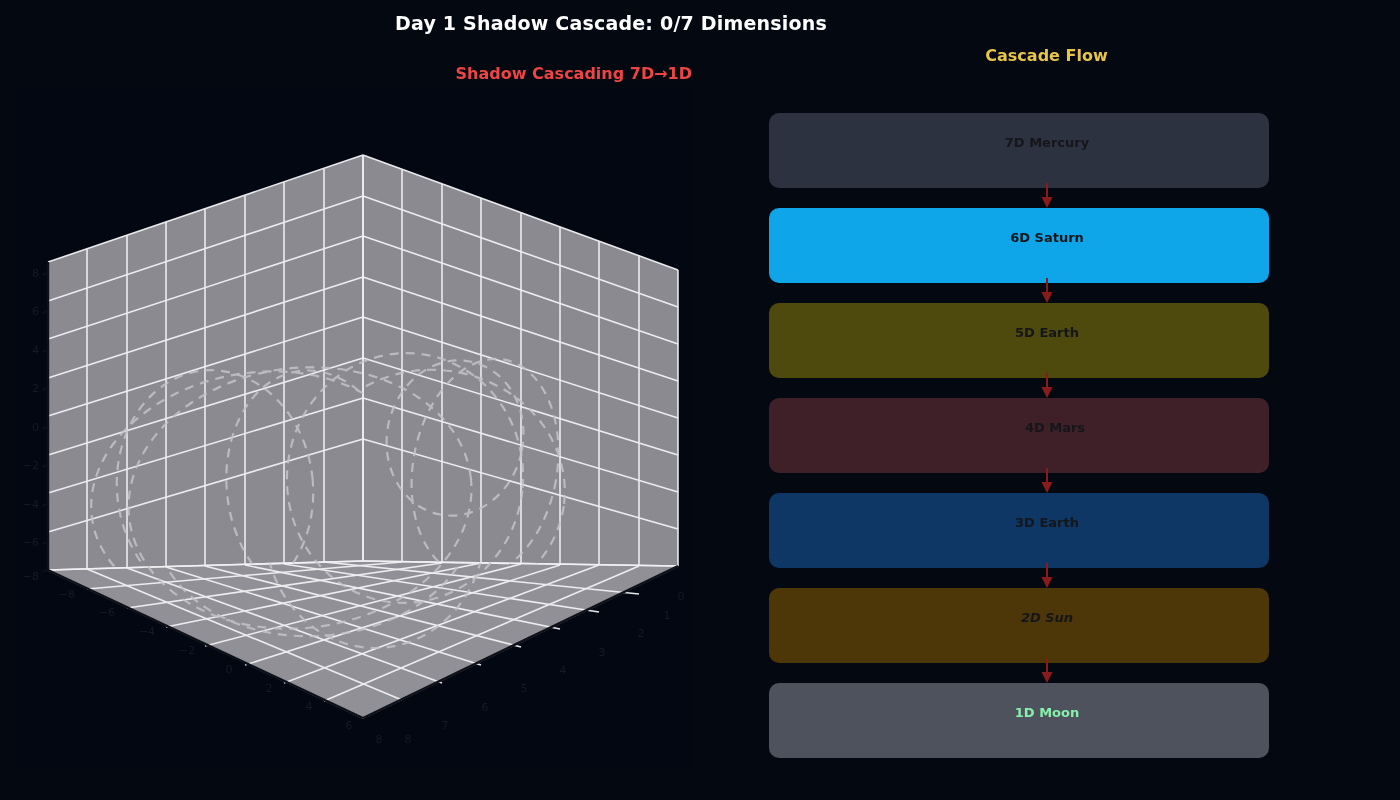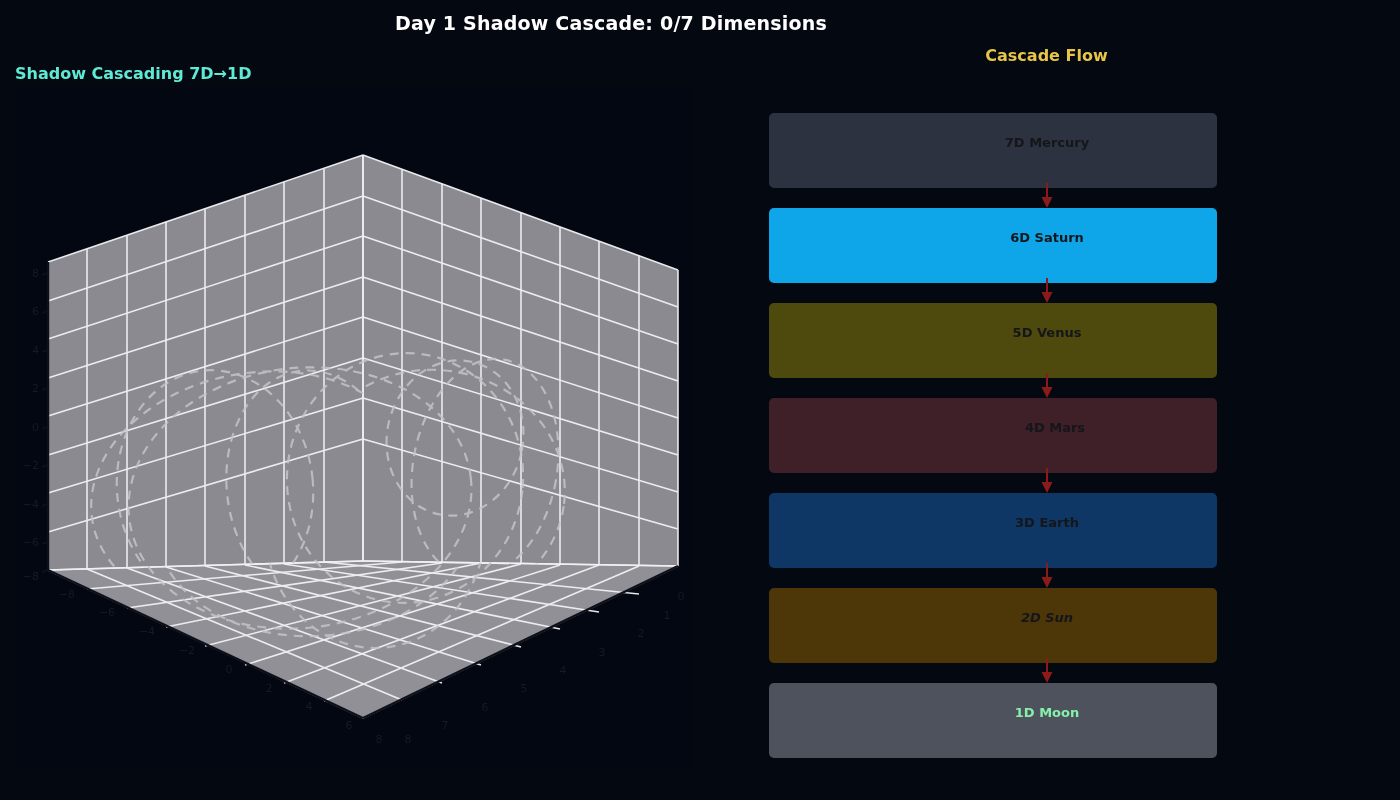--- a/index.html
+++ b/index.html
@@ -25,22 +25,22 @@
     color: #ffffff;
     font-size: 19px;
     font-weight: bold;
     letter-spacing: 0.2px;
   }
   #left-subtitle {
     position: absolute;
     left: 15px;
     top: 64px;
     width: 677px;
-    text-align: left;
-    color: #5eead4;
+    text-align: right;
+    color: #ef4444;
     font-size: 16px;
     font-weight: bold;
   }
   #right-subtitle {
     position: absolute;
     left: 740px;
     top: 46px;
     width: 613px;
     text-align: center;
     color: #e8c547;
@@ -74,23 +74,23 @@
   .cascade-row {
     position: absolute;
     left: 0;
     width: 556px;
     height: 75px;
   }
   .cascade-box {
     position: absolute;
     left: 0;
     top: 0;
-    width: 448px;
+    width: 500px;
     height: 75px;
-    border-radius: 5px;
+    border-radius: 10px;
     box-sizing: border-box;
   }
   .cascade-label {
     position: absolute;
     left: 0;
     top: 22px;
     width: 556px;
     text-align: center;
     font-size: 13px;
     font-weight: bold;
@@ -290,21 +290,21 @@
       <div class="cascade-box" style="background: #0ea5e9;">
         <div class="cascade-label" style="color: rgb(21, 22, 26);">6D Saturn</div>
       </div>
       <svg class="cascade-arrow" width="18" height="26" viewBox="0 0 18 26">
         <line x1="9" y1="0" x2="9" y2="17" stroke="#8b1a1a" stroke-width="2"></line>
         <polygon points="9,25 3.5,14 14.5,14" fill="#8b1a1a"></polygon>
       </svg>
     </div>
     <div class="cascade-row" style="top: 190px;">
       <div class="cascade-box" style="background: rgb(78, 74, 14);">
-        <div class="cascade-label" style="color: rgb(21, 22, 26);">5D Venus</div>
+        <div class="cascade-label" style="color: rgb(21, 22, 26);">5D Earth</div>
       </div>
       <svg class="cascade-arrow" width="18" height="26" viewBox="0 0 18 26">
         <line x1="9" y1="0" x2="9" y2="17" stroke="#8b1a1a" stroke-width="2"></line>
         <polygon points="9,25 3.5,14 14.5,14" fill="#8b1a1a"></polygon>
       </svg>
     </div>
     <div class="cascade-row" style="top: 285px;">
       <div class="cascade-box" style="background: rgb(63, 32, 40);">
         <div class="cascade-label" style="color: rgb(21, 22, 26); margin-left: 8px;">4D Mars</div>
       </div>

